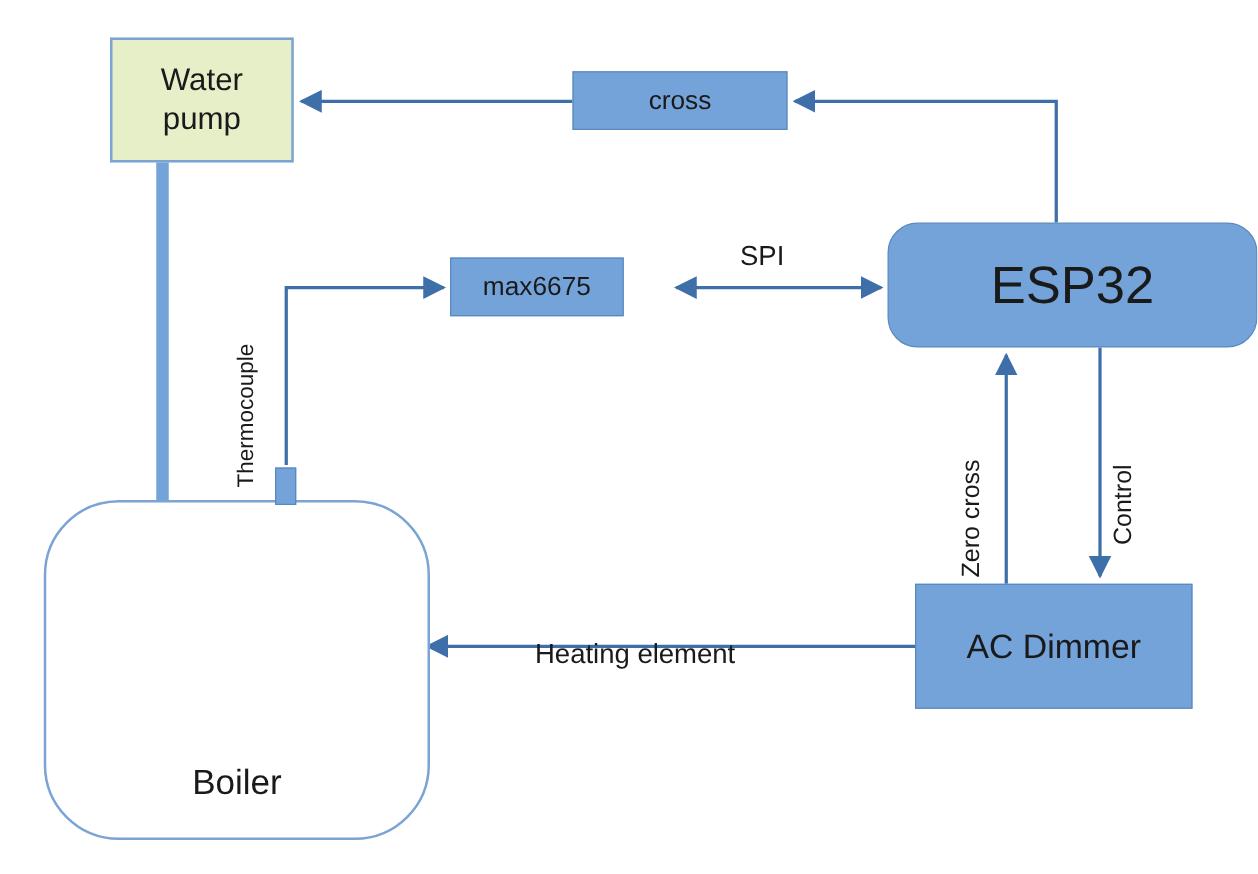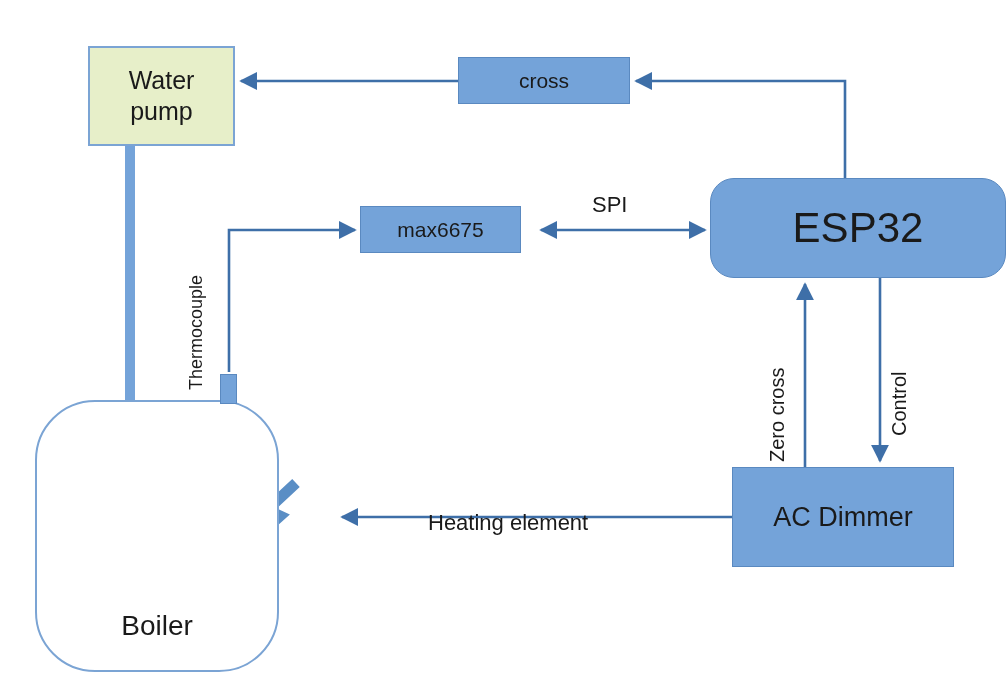--- a/index.html
+++ b/index.html
@@ -18,33 +18,33 @@
     width:1006px;height:699px;position:relative;overflow:hidden;
     background:#ffffff;color:var(--text);
     font-family:"Liberation Sans", sans-serif;
   }
   .node{
     position:absolute;display:flex;align-items:center;justify-content:center;
     text-align:center;background:var(--node-fill);
     border:1px solid var(--node-border);box-sizing:border-box;
   }
   .node-waterpump{
-    left:88px;top:46px;width:147px;height:100px;
+    left:88px;top:30px;width:147px;height:100px;
     background:var(--water-pump-fill);border:2px solid var(--boiler-border);
     font-size:25px;line-height:1.25;padding:0 4px;
   }
   .node-relay{left:458px;top:57px;width:172px;height:47px;font-size:21px;}
-  .node-max6675{left:360px;top:206px;width:161px;height:47px;font-size:21px;text-align:center;}
+  .node-max6675{left:360px;top:206px;width:139px;height:47px;font-size:21px;text-align:center;}
   .node-esp32{
     left:710px;top:178px;width:296px;height:100px;border-radius:24px;
     font-size:42px;
   }
   .node-acdimmer{left:732px;top:467px;width:222px;height:100px;font-size:27px;text-align:right;}
   .node-boiler{
-    left:35px;top:400px;width:244px;height:272px;border-radius:60px;
+    left:35px;top:400px;width:309px;height:272px;border-radius:60px;
     background:var(--boiler-fill);border:2px solid var(--boiler-border);
     align-items:flex-end;justify-content:center;font-size:28px;
     padding-bottom:28px;
   }
   .probe{
     position:absolute;left:220px;top:374px;width:17px;height:30px;
     background:var(--node-fill);border:1px solid var(--node-border);
     box-sizing:border-box;
   }
   .hlabel{position:absolute;font-size:22px;white-space:nowrap;}

